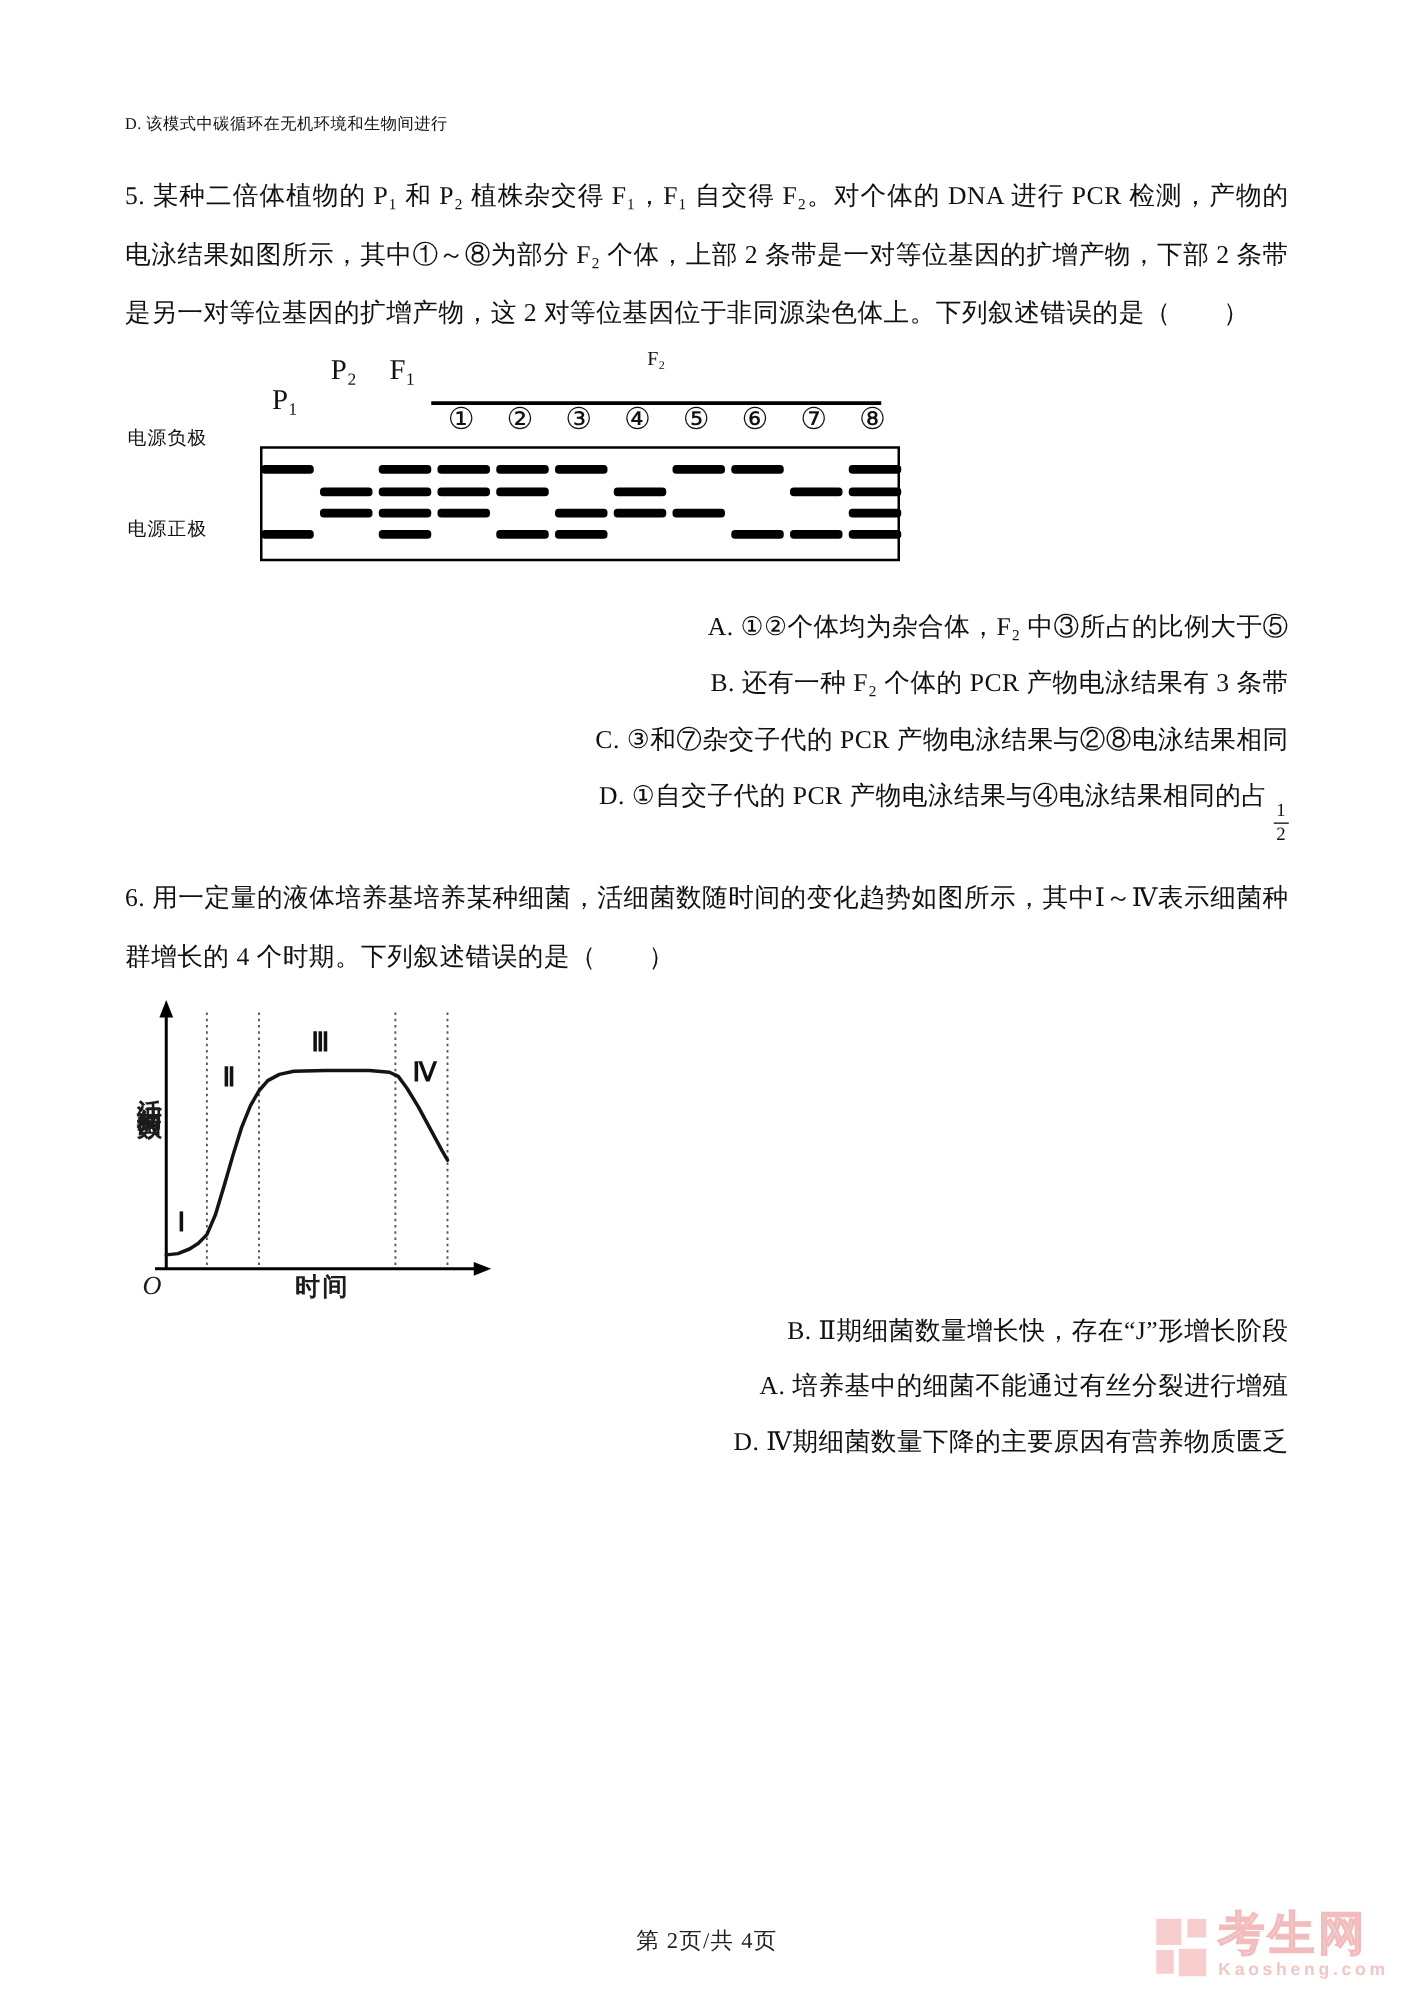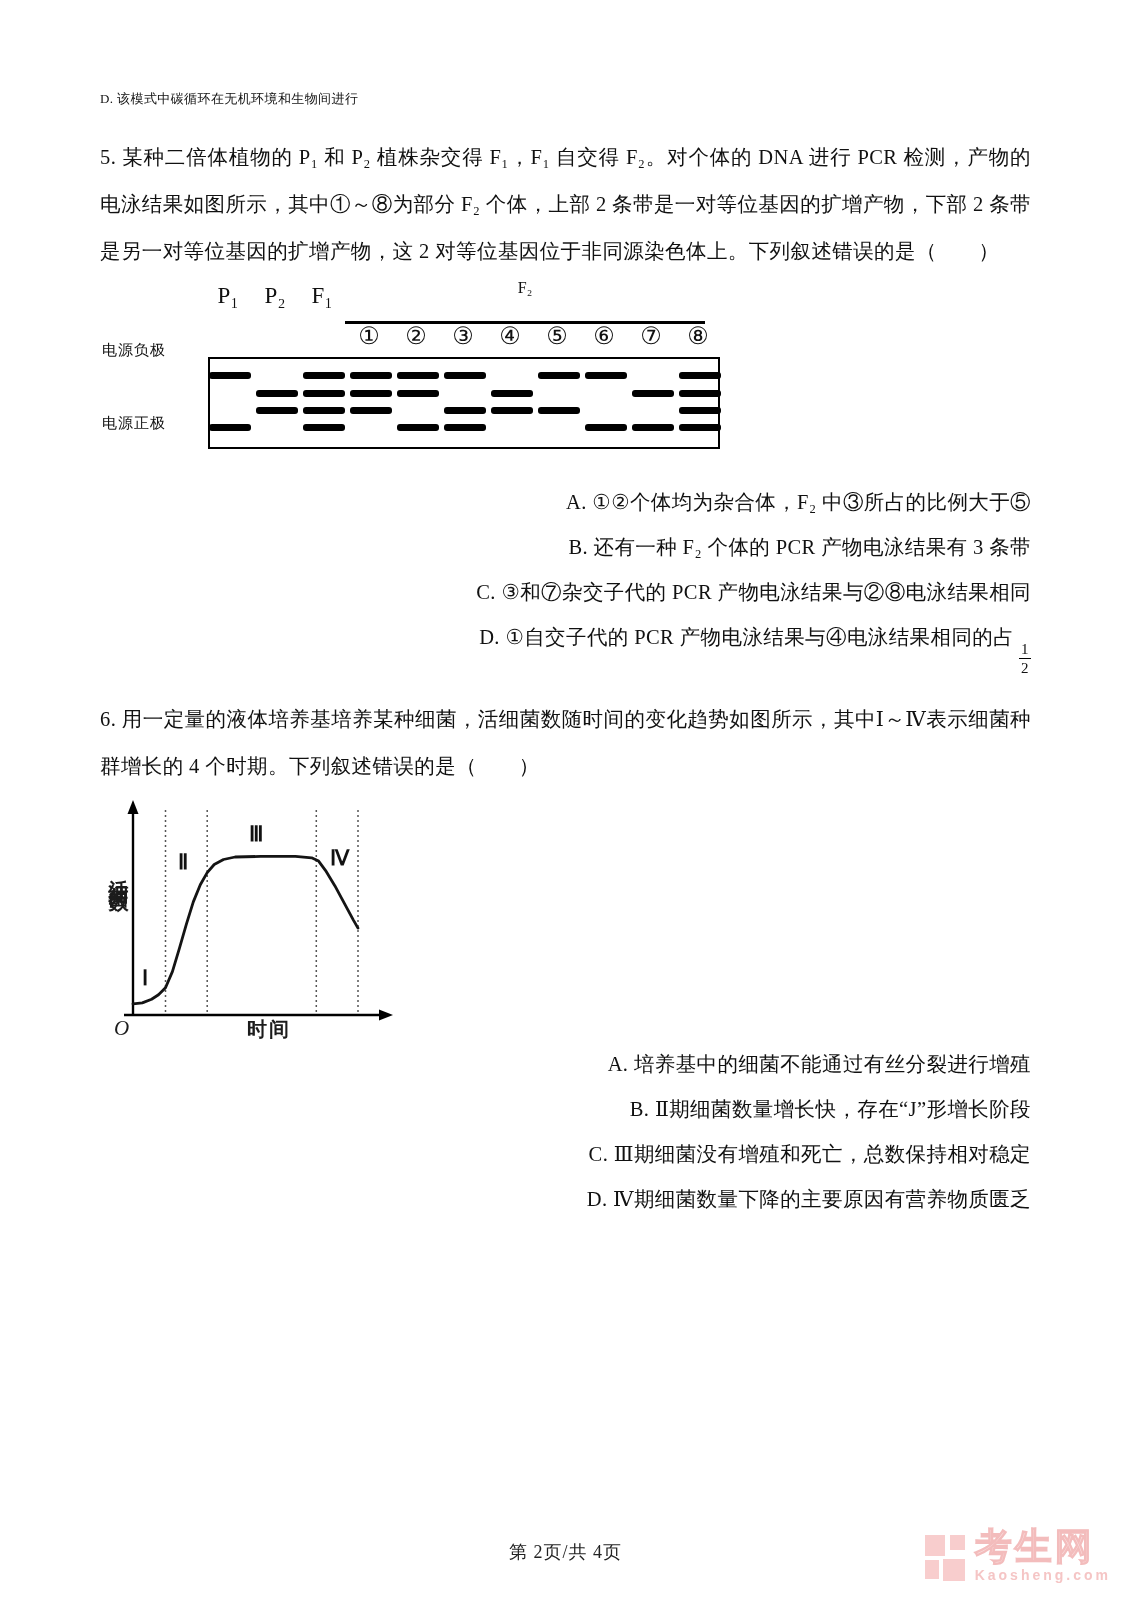--- a/index.html
+++ b/index.html
@@ -32,21 +32,21 @@
 
   
   .chart{position:relative;width:340px;height:245px;margin-top:0;}
   .chart svg{position:absolute;left:0;top:0;}
   .chart .axis{stroke:#000;stroke-width:2.4;}
   .boundaries line{stroke:#555;stroke-width:1.5;stroke-dasharray:2 3;}
   .curve{fill:none;stroke:#141414;stroke-width:2.8;stroke-linecap:round;stroke-linejoin:round;}
   .chart .lab{position:absolute;font-family:"Liberation Sans","DejaVu Sans",sans-serif;font-weight:700;color:#1c1c1c;}
   .chart .ylab{left:6px;top:74px;writing-mode:vertical-rl;text-orientation:upright;
     font-size:20px;letter-spacing:4px;}
-  .chart .xlab{left:136px;top:226px;font-size:20px;letter-spacing:2px;margin-left:11px;}
+  .chart .xlab{left:136px;top:226px;font-size:20px;letter-spacing:2px;}
   .chart .olab{position:absolute;left:14px;top:226px;font-size:21px;font-style:italic;
     font-family:"Liberation Serif",serif;color:#1c1c1c;}
   .chart .phase{position:absolute;font-size:21px;font-weight:700;font-family:"Liberation Serif",serif;}
   .chart .p1{left:42px;top:176px;}
   .chart .p2{left:78px;top:60px;}
   .chart .p3{left:149px;top:32px;}
   .chart .p4{left:230px;top:56px;}
 
   
   .frac{display:inline-flex;flex-direction:column;align-items:center;vertical-align:-10px;
@@ -110,21 +110,21 @@
         <div class="band" style="left: 328px; top: 48px;"></div>
         <div class="band" style="left: 375px; top: 13px;"></div>
         <div class="band" style="left: 375px; top: 65px;"></div>
         <div class="band" style="left: 422px; top: 31px;"></div>
         <div class="band" style="left: 422px; top: 65px;"></div>
         <div class="band" style="left: 469px; top: 13px;"></div>
         <div class="band" style="left: 469px; top: 31px;"></div>
         <div class="band" style="left: 469px; top: 48px;"></div>
         <div class="band" style="left: 469px; top: 65px;"></div>
       </div>
-  <span class="lane-label" style="left: 128px;">P₁</span>
+  <span class="lane-label" style="left: 128px; margin-top: 24px;">P₁</span>
       <span class="lane-label" style="left: 175px;">P₂</span>
       <span class="lane-label" style="left: 222px;">F₁</span>
       <span class="lane-circle" style="left: 269px;">①</span>
       <span class="lane-circle" style="left: 316px;">②</span>
       <span class="lane-circle" style="left: 363px;">③</span>
       <span class="lane-circle" style="left: 410px;">④</span>
       <span class="lane-circle" style="left: 457px;">⑤</span>
       <span class="lane-circle" style="left: 504px;">⑥</span>
       <span class="lane-circle" style="left: 551px;">⑦</span>
       <span class="lane-circle" style="left: 598px;">⑧</span>
@@ -156,23 +156,22 @@
     </svg>
     <div class="lab ylab">活细菌数</div>
     <div class="olab">O</div>
     <div class="lab xlab">时间</div>
     <div class="phase p1">Ⅰ</div>
     <div class="phase p2">Ⅱ</div>
     <div class="phase p3">Ⅲ</div>
     <div class="phase p4">Ⅳ</div>
   </div>
 
+  <div class="opt">B. Ⅱ期细菌数量增长快，存在“J”形增长阶段</div>
   <div class="opt first" style="margin-top:14px;">A. 培养基中的细菌不能通过有丝分裂进行增殖</div>
-  <div class="opt">B. Ⅱ期细菌数量增长快，存在“J”形增长阶段</div>
-  <div class="opt">C. Ⅲ期细菌没有增殖和死亡，总数保持相对稳定</div>
   <div class="opt">D. Ⅳ期细菌数量下降的主要原因有营养物质匮乏</div>
 
 </div>
 
 <div class="footer">第 2页/共 4页</div>
 
 <div class="watermark">
   <div class="wm-logo">
     <div class="wm-b1"></div>
     <div class="wm-b2"></div>

